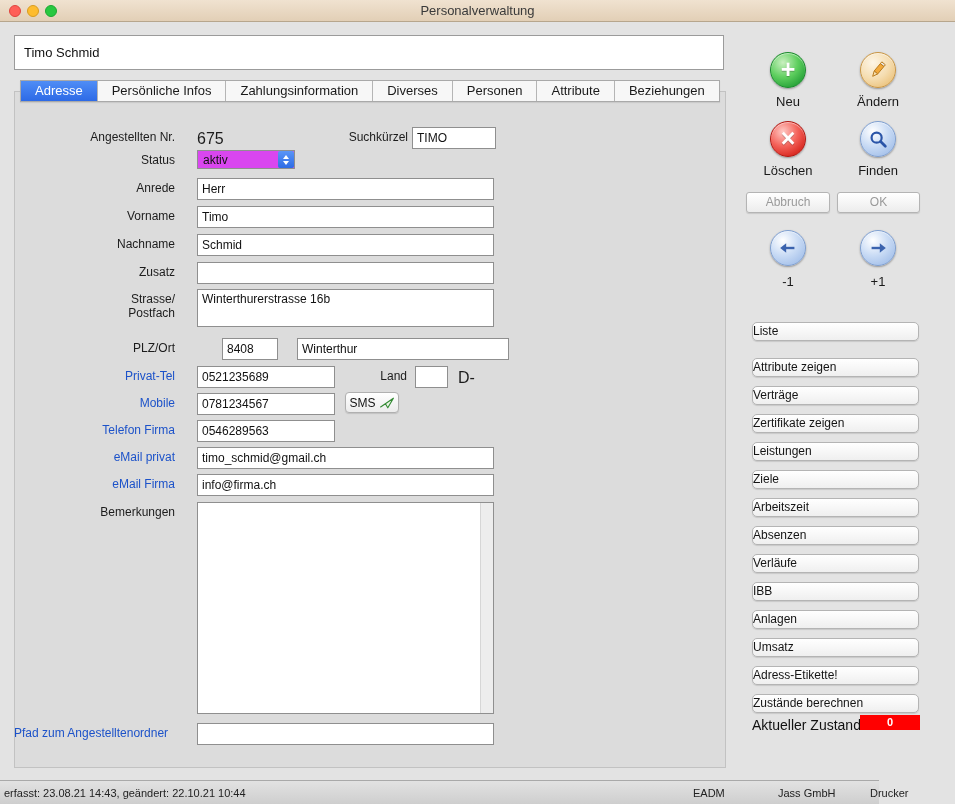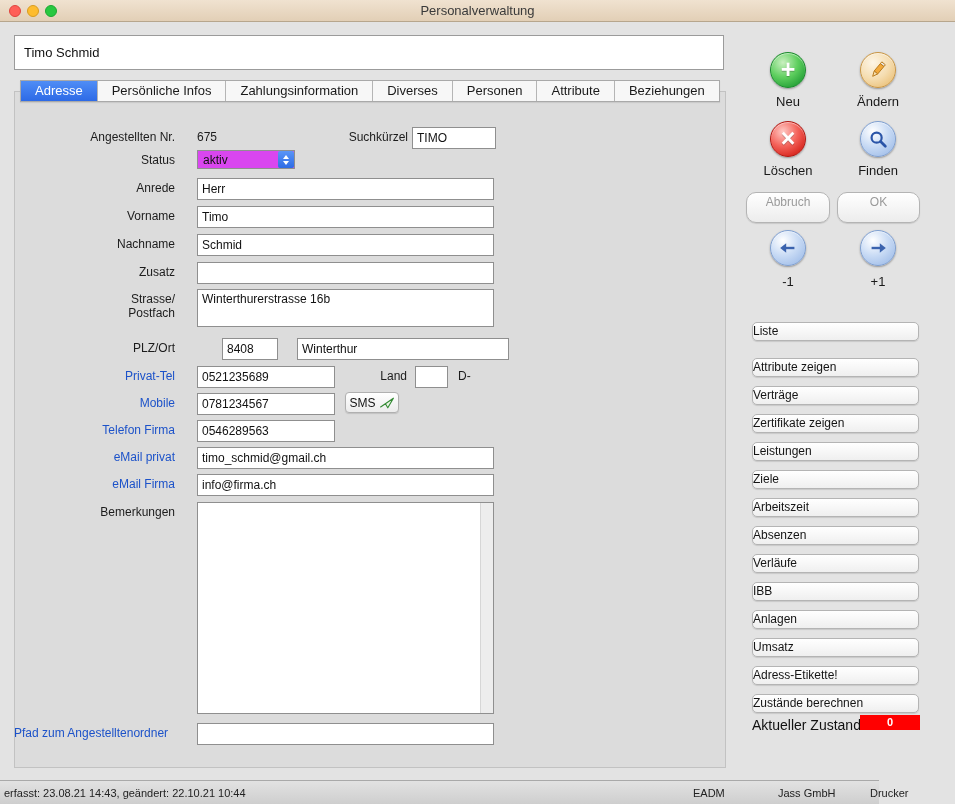--- a/index.html
+++ b/index.html
@@ -23,21 +23,21 @@
   .tabs { position:absolute; left:20px; top:80px; height:22px; display:flex; border:1px solid #a9a9a9;
     border-radius:0; overflow:hidden; background:#f7f7f7; z-index:3; box-shadow:0 1px 1px rgba(0,0,0,.08); }
   .tab { line-height:20px; font-size:13px; padding:0 14px; color:#1a1a1a; border-right:1px solid #b5b5b5; cursor:pointer; white-space:nowrap; }
   .tab:last-child { border-right:none; }
   .tab.active { background:linear-gradient(180deg,#4f8df6,#2d6ae6); color:#fff; }
 
   .panel { position:absolute; left:14px; top:91px; width:712px; height:677px; background:#dcdcdc; border:1px solid #c2c2c2; }
 
   .lbl { position:absolute; font-size:12px; color:#1c1c1c; text-align:right; white-space:pre-line; line-height:14px; }
   .lbl.blue { color:#1c52c9; }
-  .static { position:absolute; font-size:12px; color:#1c1c1c; }
+  .static { position:absolute; font-size:16px; color:#1c1c1c; }
   .tf { position:absolute; height:20px; background:#fff; border:1px solid #8f8f8f; font-size:12px;
     padding:10px 4px; color:#111; font-family:"Liberation Sans",sans-serif; }
   textarea.tf { resize:none; padding:2px 4px; line-height:14px; }
 
   
   .popup { position:absolute; left:197px; top:150px; width:98px; height:19px; background:#d946ef; border:1px solid #8f8f8f; cursor:pointer; }
   .popup .val { position:absolute; left:5px; top:2px; font-size:12px; color:#111; }
   .popup .stepper { position:absolute; right:0px; top:0px; width:16px; height:17px; border-radius:2px;
     background:linear-gradient(180deg,#5a95f7,#2e6ce5); display:flex; flex-direction:column; align-items:center; justify-content:center; gap:2px; }
   .popup .up { width:0; height:0; border-left:3.5px solid transparent; border-right:3.5px solid transparent; border-bottom:4px solid #fff; }
@@ -55,21 +55,21 @@
   
   .rbtn { position:absolute; width:36px; height:36px; border-radius:50%; display:flex; align-items:center; justify-content:center;
     cursor:pointer; box-shadow:0 1px 2px rgba(0,0,0,.35), inset 0 1px 1px rgba(255,255,255,.55); }
   .rbtn.green  { background:radial-gradient(circle at 35% 28%, #c9f0c0, #5fcf5f 45%, #1f9c33 85%); border:1px solid #1a8a2c; }
   .rbtn.orange { background:radial-gradient(circle at 35% 28%, #fdf5e6, #f5ddb0 50%, #e9bd72 90%); border:1px solid #c99645; }
   .rbtn.red    { background:radial-gradient(circle at 35% 28%, #ffc9c4, #f4625a 45%, #d41f17 85%); border:1px solid #b01812; }
   .rbtn.blue   { background:radial-gradient(circle at 35% 28%, #ffffff, #cadcf5 45%, #9dbbe8 90%); border:1px solid #7f9fd0; }
   .glyph { color:#fff; font-size:25px; font-weight:bold; line-height:1; margin-top:-2px; text-shadow:0 1px 1px rgba(0,0,0,.25); }
   .rlabel { position:absolute; font-size:13px; color:#1a1a1a; text-align:center; }
 
-  .pbtn { position:absolute; height:31px; border-radius:10px; background:linear-gradient(180deg,#ffffff,#ececec);
+  .pbtn { position:absolute; height:21px; border-radius:3px; background:linear-gradient(180deg,#ffffff,#ececec);
     border:1px solid #b4b4b4; font-size:12px; color:#1a1a1a; text-align:center; line-height:19px;
     box-shadow:0 1px 1px rgba(0,0,0,.12); cursor:pointer; }
   .pbtn.disabled { color:#9a9a9a; }
 
   .navcol { position:absolute; left:752px; top:322px; width:167px; display:flex; flex-direction:column; gap:9px; }
   .nbtn { height:19px; border-radius:5px; background:linear-gradient(180deg,#ffffff,#efefef); border:1px solid #b4b4b4;
     font-size:12px; color:#141414; text-align:left; line-height:17px; box-shadow:0 1px 1px rgba(0,0,0,.12); cursor:pointer; white-space:nowrap; }
   .nbtn:nth-child(2) { margin-top:8px; }
 
   .zlabel { position:absolute; font-size:14px; color:#111; }

